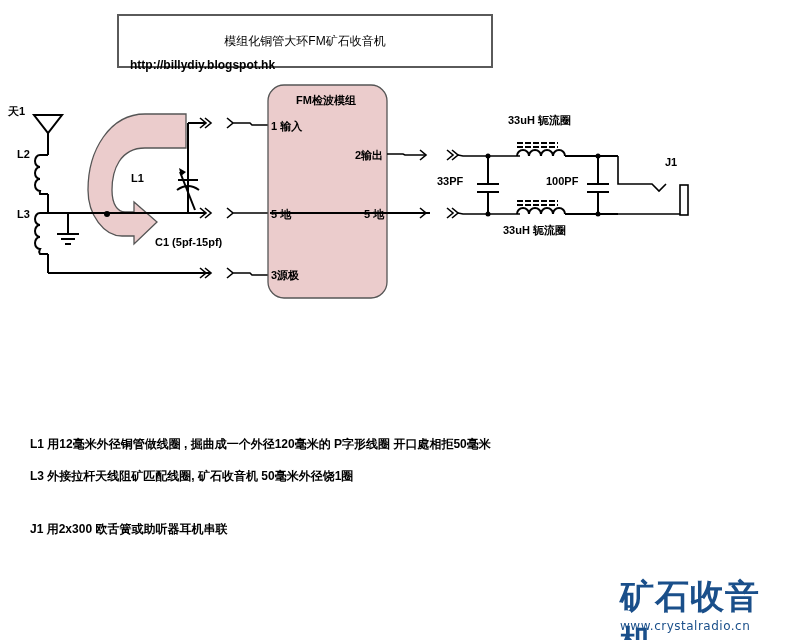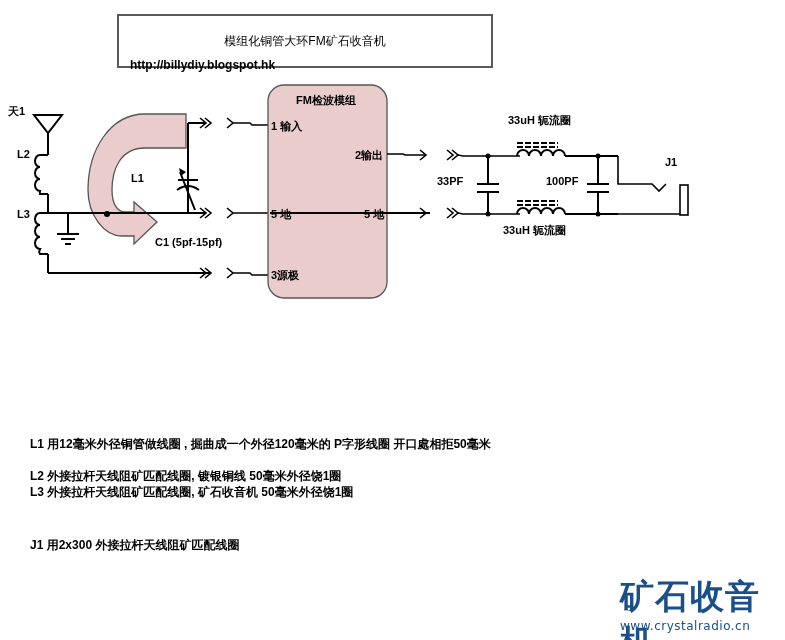--- a/index.html
+++ b/index.html
@@ -141,21 +141,20 @@
     <path d="M618,156 L618,184 L652,184 L659,191 L666,184"></path>
     <line x1="618" y1="214" x2="680" y2="214"></line>
     <rect x="680" y="185" width="8" height="30" fill="#fff"></rect>
   </g>
   <text x="665" y="166">J1</text>
 </svg>
 
 <div class="abs notes">
   <p>L1 用12毫米外径铜管做线圈 , 掘曲成一个外径120毫米的 P字形线圈 开口處相拒50毫米</p>
   <div class="gap"></div>
-  <p>L2 外接拉杆天线阻矿匹配线圈, 镀银铜线 50毫米外径饶1圈</p>
   <p>L3 外接拉杆天线阻矿匹配线圈, 矿石收音机 50毫米外径饶1圈</p>
   <div class="gap"></div>
   <div class="gap2"></div>
-  <p>J1 用2x300 外接拉杆天线阻矿匹配线圈</p>
+  <p>J1 用2x300 欧舌簧或助听器耳机串联</p>
 </div>
 
 <div class="abs logo-cn">矿石收音机</div>
 <div class="abs logo-url">www.crystalradio.cn</div>
 
 </body></html>

